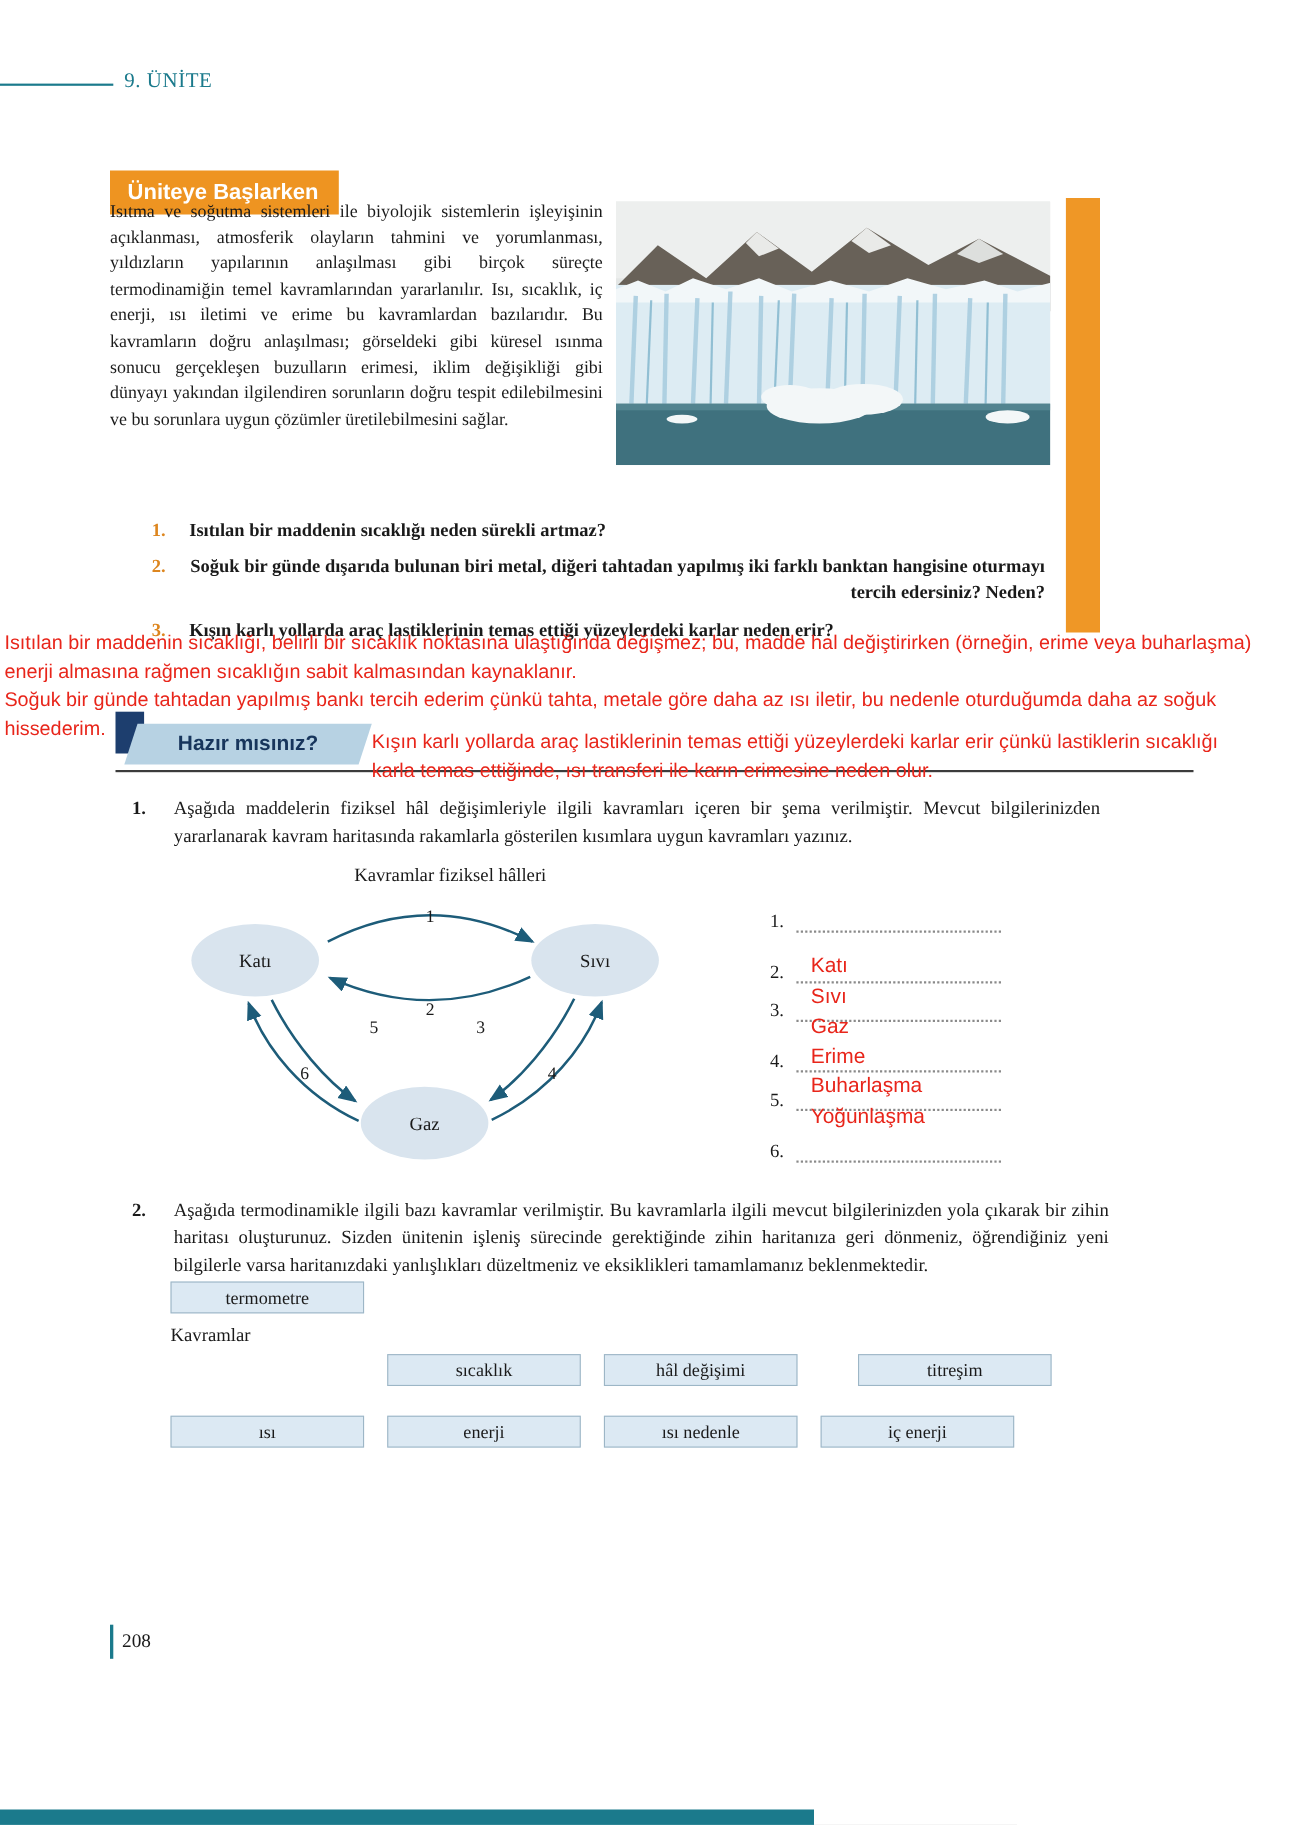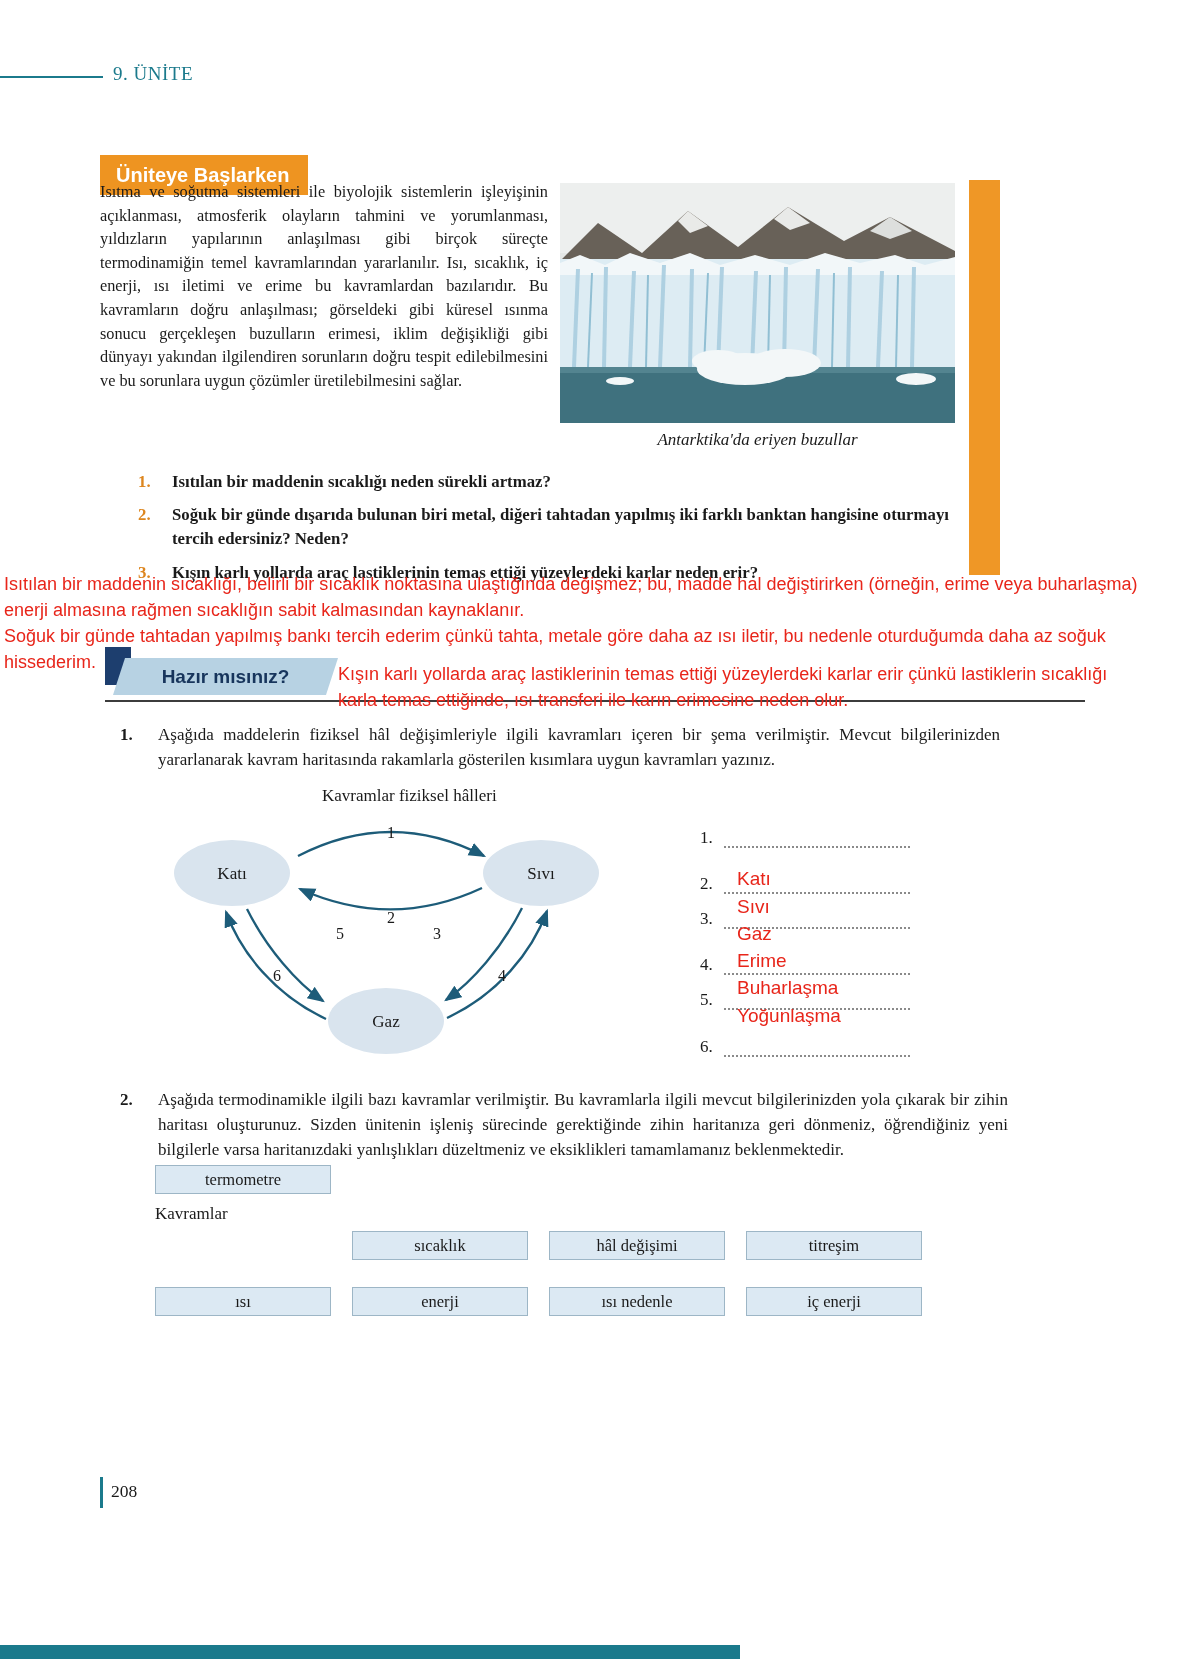--- a/index.html
+++ b/index.html
@@ -21,21 +21,21 @@
   .intro-par{position:absolute;left:100px;top:180px;width:448px;margin:0;
     font-size:16.3px;line-height:23.6px;text-align:justify;}
   
   .glacier{position:absolute;left:560px;top:183px;width:395px;height:240px;margin:0;overflow:hidden;}
   .caption{position:absolute;left:560px;top:430px;width:395px;text-align:center;
     font-style:italic;font-size:17px;}
   .orange-bar{position:absolute;left:969px;top:180px;width:31px;height:395px;background:#ef9726;}
   
   .iq{position:absolute;left:138px;width:812px;display:flex;font-weight:bold;font-size:16.8px;line-height:24px;}
   .iq-num{color:#dd861f;flex:none;width:24px;margin-right:10px;}
-  .iq-text{text-align:left;}
+  .iq-text{text-align:right;}
   
   .ann{position:absolute;font-family:"Liberation Sans",sans-serif;color:#e8251a;
     font-size:18px;line-height:26px;z-index:6;}
   .ann1{left:4px;top:571px;width:1180px;}
   .ann2{left:4px;top:623px;width:1178px;}
   .ann3{left:338px;top:661px;width:780px;}
   
   .ready-navy{position:absolute;left:105px;top:647px;width:26px;height:38px;background:#1d3e6e;}
   .ready-band{position:absolute;left:119px;top:658px;width:213px;height:37px;background:#b7d2e3;
     transform:skewX(-18deg);z-index:2;}
@@ -113,21 +113,20 @@
       <rect x="0" y="184" width="395" height="6" fill="#5d8d98" opacity="0.7"></rect>
       <g fill="#f3f7f8">
         <ellipse cx="185" cy="186" rx="48" ry="16"></ellipse>
         <ellipse cx="225" cy="180" rx="36" ry="14"></ellipse>
         <ellipse cx="158" cy="178" rx="26" ry="11"></ellipse>
         <ellipse cx="356" cy="196" rx="20" ry="6"></ellipse>
         <ellipse cx="60" cy="198" rx="14" ry="4"></ellipse>
       </g>
     </svg>
   </figure>
-  <figcaption class="caption">Antarktika'da eriyen buzullar</figcaption>
 
   <div class="orange-bar"></div>
 
   <div class="iq" style="top:470px;">
     <span class="iq-num">1.</span>
     <span class="iq-text">Isıtılan bir maddenin sıcaklığı neden sürekli artmaz?</span>
   </div>
   <div class="iq" style="top:503px;">
     <span class="iq-num">2.</span>
     <span class="iq-text">Soğuk bir günde dışarıda bulunan biri metal, diğeri tahtadan yapılmış iki farklı banktan hangisine oturmayı tercih edersiniz? Neden?</span>
@@ -217,21 +216,21 @@
 
   <div class="ex ex2">
     <span class="ex-num">2.</span>
     <span class="ex-text">Aşağıda termodinamikle ilgili bazı kavramlar verilmiştir. Bu kavramlarla ilgili mevcut bilgilerinizden yola çıkarak bir zihin haritası oluşturunuz. Sizden ünitenin işleniş sürecinde gerektiğinde zihin haritanıza geri dönmeniz, öğrendiğiniz yeni bilgilerle varsa haritanızdaki yanlışlıkları düzeltmeniz ve eksiklikleri tamamlamanız beklenmektedir.</span>
   </div>
 
   <div class="kavramlar">Kavramlar</div>
   <div class="cbox" style="left:155px;top:1165px;">termometre</div>
   <div class="cbox" style="left:352px;top:1231px;">sıcaklık</div>
   <div class="cbox" style="left:549px;top:1231px;">hâl değişimi</div>
-  <div class="cbox" style="left:746px;top:1231px;">titreşim</div>
+  <div class="cbox" style="left:780px;top:1231px;">titreşim</div>
   <div class="cbox" style="left:155px;top:1287px;">ısı</div>
   <div class="cbox" style="left:352px;top:1287px;">enerji</div>
   <div class="cbox" style="left:549px;top:1287px;">ısı nedenle</div>
   <div class="cbox" style="left:746px;top:1287px;">iç enerji</div>
 
   <div class="pageno-rule"></div>
   <div class="pageno">208</div>
   <div class="bottom-bar"></div>
 
 </div>

